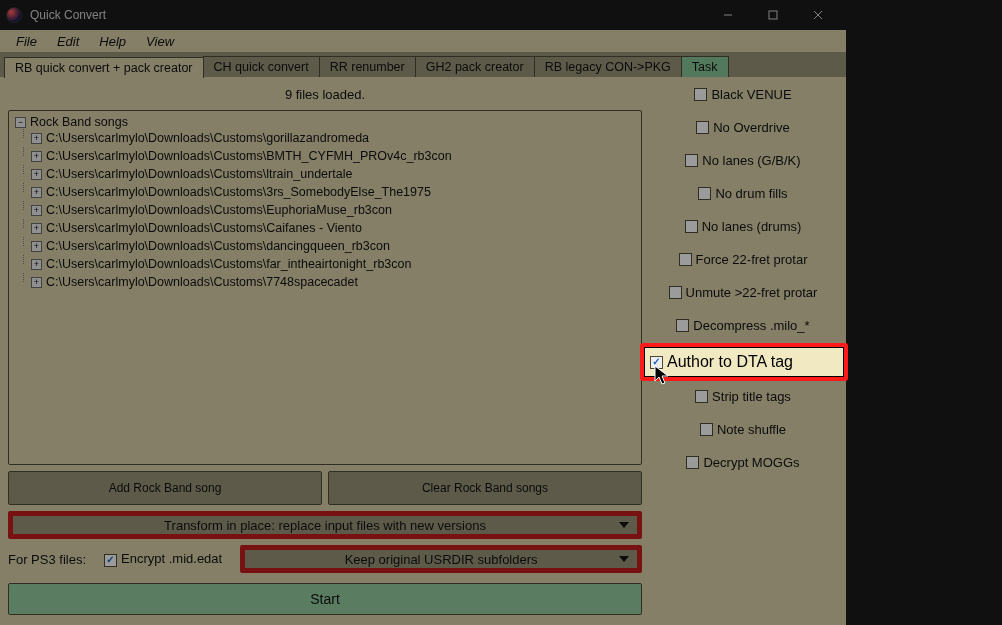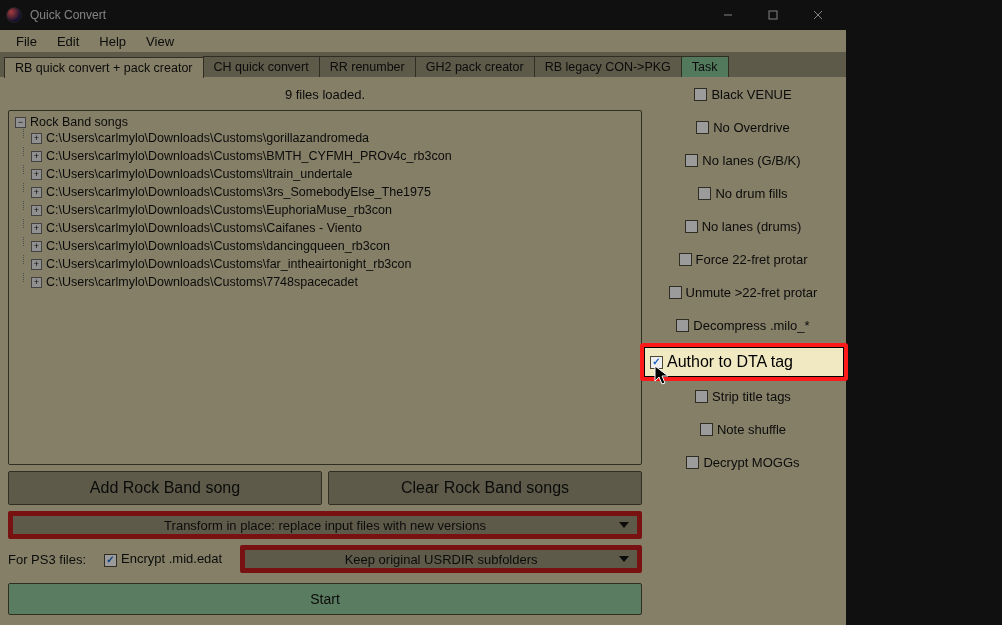--- a/index.html
+++ b/index.html
@@ -9,42 +9,42 @@
   .app-icon { width: 16px; height: 16px; border-radius: 50%; background: radial-gradient(circle at 30% 30%, #ff5a5a, #1a1a4a 70%); margin-right: 8px; border:1px solid #333; }
   .titlebar .title { font-size: 12px; flex: 1; }
   .win-btns { display: flex; gap: 0; }
   .win-btn { width: 45px; height: 28px; display: flex; align-items: center; justify-content: center; color: #c8c8c8; font-size: 10px; }
   .win-btn svg { width: 10px; height: 10px; stroke: #c8c8c8; stroke-width: 1; fill: none; }
 
   .overlay { position: absolute; left:0; top:0; width:1002px; height:625px; background: rgba(0,0,0,0.35); pointer-events:none; z-index: 50; }
 
   .chrome-inner { flex:1; display:flex; flex-direction:column; background:#1a1a1a; }
   .menubar { height:22px; background:#ccc49e; display:flex; align-items:center; padding: 0 6px; gap: 0; font-size:13px; color:#111; }
-  .menubar .item { padding: 2px 10px; }
+  .menubar .item { padding: 2px 10px; font-style: italic; }
 
   .tabstrip { background:#8f8b70; display:flex; align-items:flex-end; padding: 4px 4px 0 4px; gap:0; font-size:12.5px; }
   .tab { padding: 3px 10px; background:#8f8b70; border:1px solid #4a4737; border-bottom:none; margin-right:-1px; color:#111; }
   .tab.active { background:#ccc49e; position:relative; top:1px; }
   .tab.task { background:#7fbb8d; }
 
   .workarea { flex:1; background:#ccc49e; display:flex; padding: 6px 8px 10px 8px; gap: 6px; }
   .leftcol { flex:1; display:flex; flex-direction:column; gap:6px; }
   .rightcol { width: 190px; display:flex; flex-direction:column; gap: 18px; padding-top: 4px; }
 
   .statusline { text-align:center; font-size:13px; color:#111; padding: 4px 0 2px 0; }
 
   .treebox { flex:1; background:#ccc49e; border:1px solid #4a4737; border-radius:2px; padding:4px 6px; font-size:12.5px; color:#111; overflow:hidden; }
   .tree-root { display:flex; align-items:center; gap:4px; }
   .tree-root .expander { width:11px; height:11px; border:1px solid #666; display:flex; align-items:center; justify-content:center; font-size:9px; line-height:1; background:#ddd; }
   .tree-child { display:flex; align-items:center; gap:4px; padding-left: 16px; position:relative; line-height:18px; }
   .tree-child::before { content:""; position:absolute; left:8px; top:0; bottom:50%; border-left:1px dotted #777; }
   .tree-child .plus { width:11px; height:11px; border:1px solid #666; display:flex; align-items:center; justify-content:center; font-size:9px; line-height:1; background:#ddd; }
 
   .btnrow { display:flex; gap:6px; }
-  .btn { flex:1; height:34px; background:#8f8b70; border:1px solid #4a4737; border-radius:2px; font-size:16px; color:#111; display:flex; align-items:center; justify-content:center; }
+  .btn { flex:1; height:34px; background:#8f8b70; border:1px solid #4a4737; border-radius:2px; font-size:12px; color:#111; display:flex; align-items:center; justify-content:center; }
 
   .combo-row { display:flex; gap:8px; align-items:center; }
   .combo { flex:1; height:28px; background:#8f8b70; border:5px solid #b91c1c; border-radius:2px; display:flex; align-items:center; justify-content:center; font-size:13px; color:#111; position:relative; }
   .combo .caret { position:absolute; right:8px; width:0; height:0; border-left:5px solid transparent; border-right:5px solid transparent; border-top:6px solid #111; }
 
   .ps3row { display:flex; align-items:center; gap: 18px; font-size:13px; color:#111; }
   .chk { width:13px; height:13px; border:1px solid #4a4737; background:#eee; display:inline-flex; align-items:center; justify-content:center; margin-right:4px; vertical-align:middle; }
   .chk.checked::after { content:"✓"; font-size:10px; color:#1560c0; font-weight:bold; line-height:1; }
 
   .startbtn { height:32px; background:#8abf94; border:1px solid #4a4737; border-radius:2px; display:flex; align-items:center; justify-content:center; font-size:14px; color:#111; margin-top:4px; }

